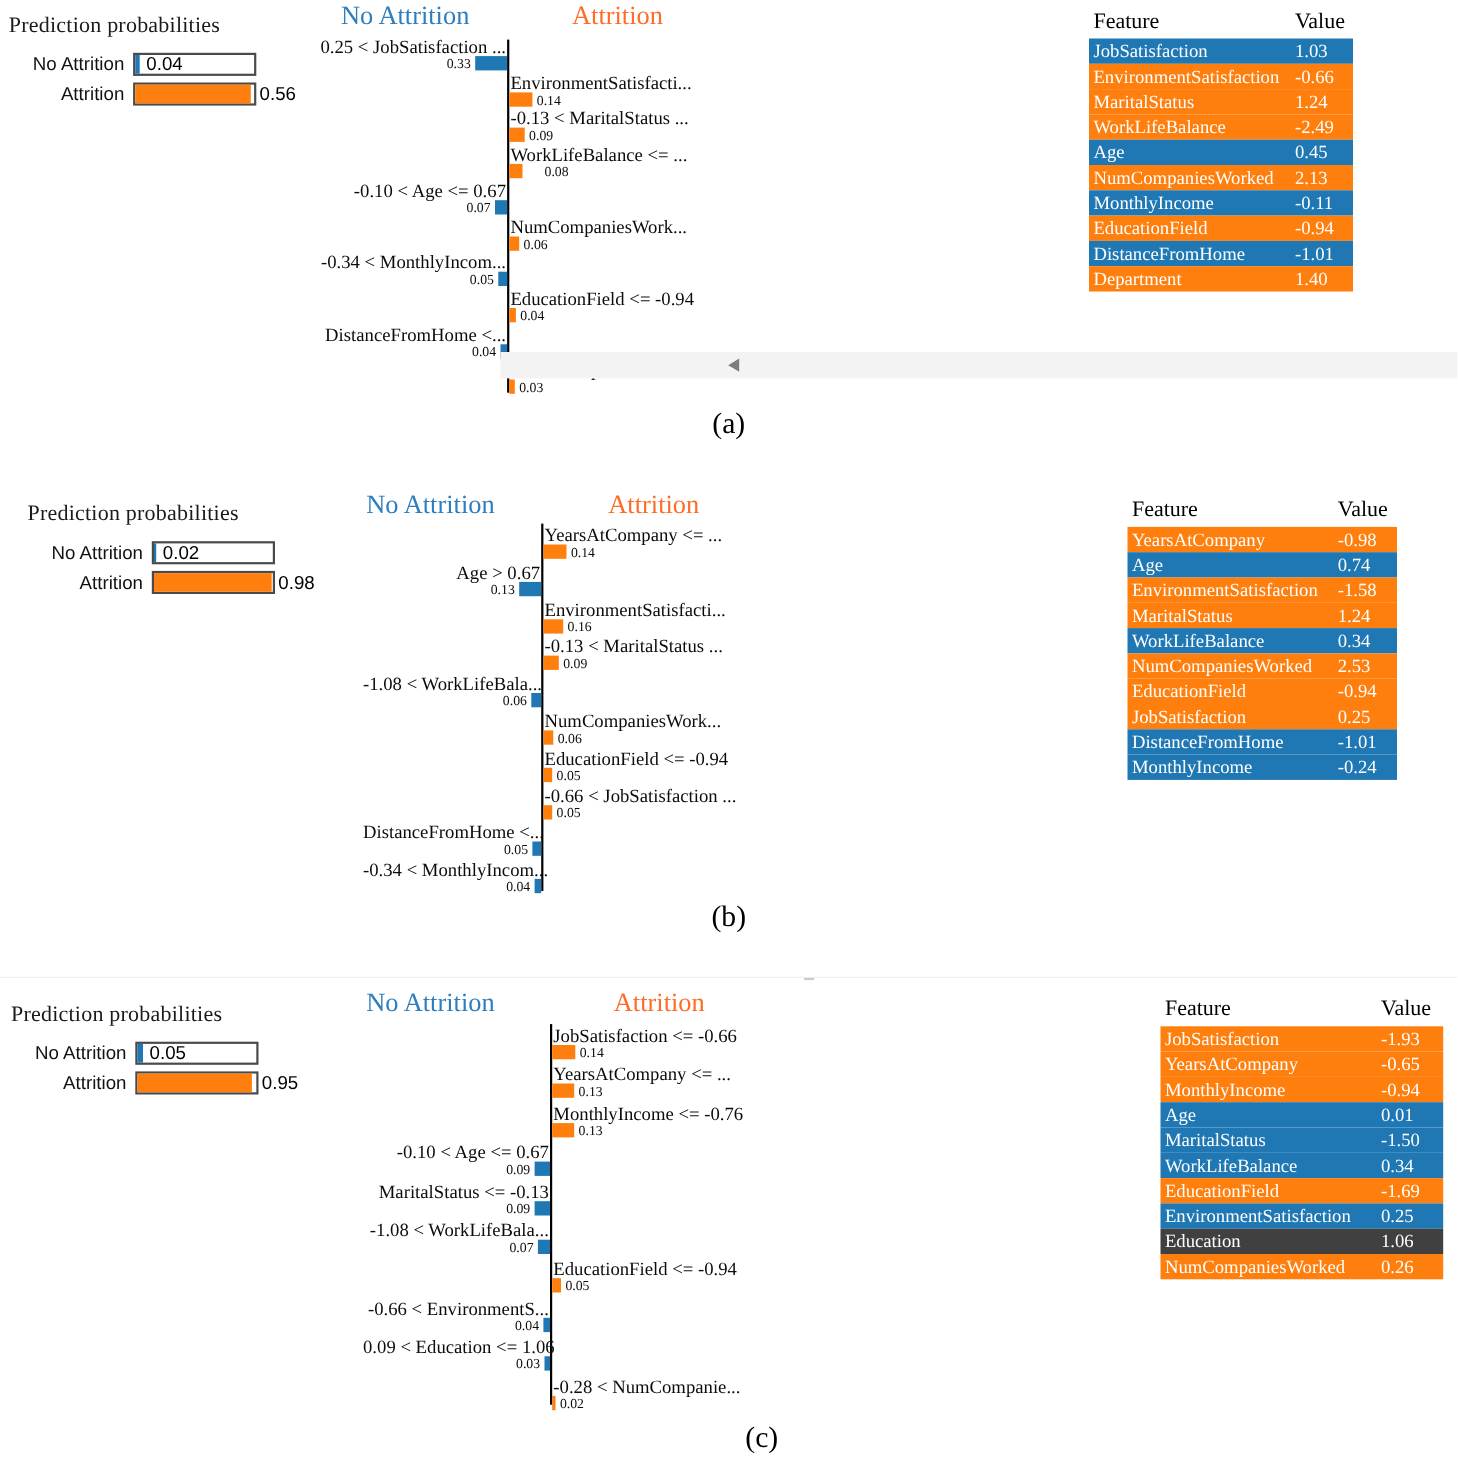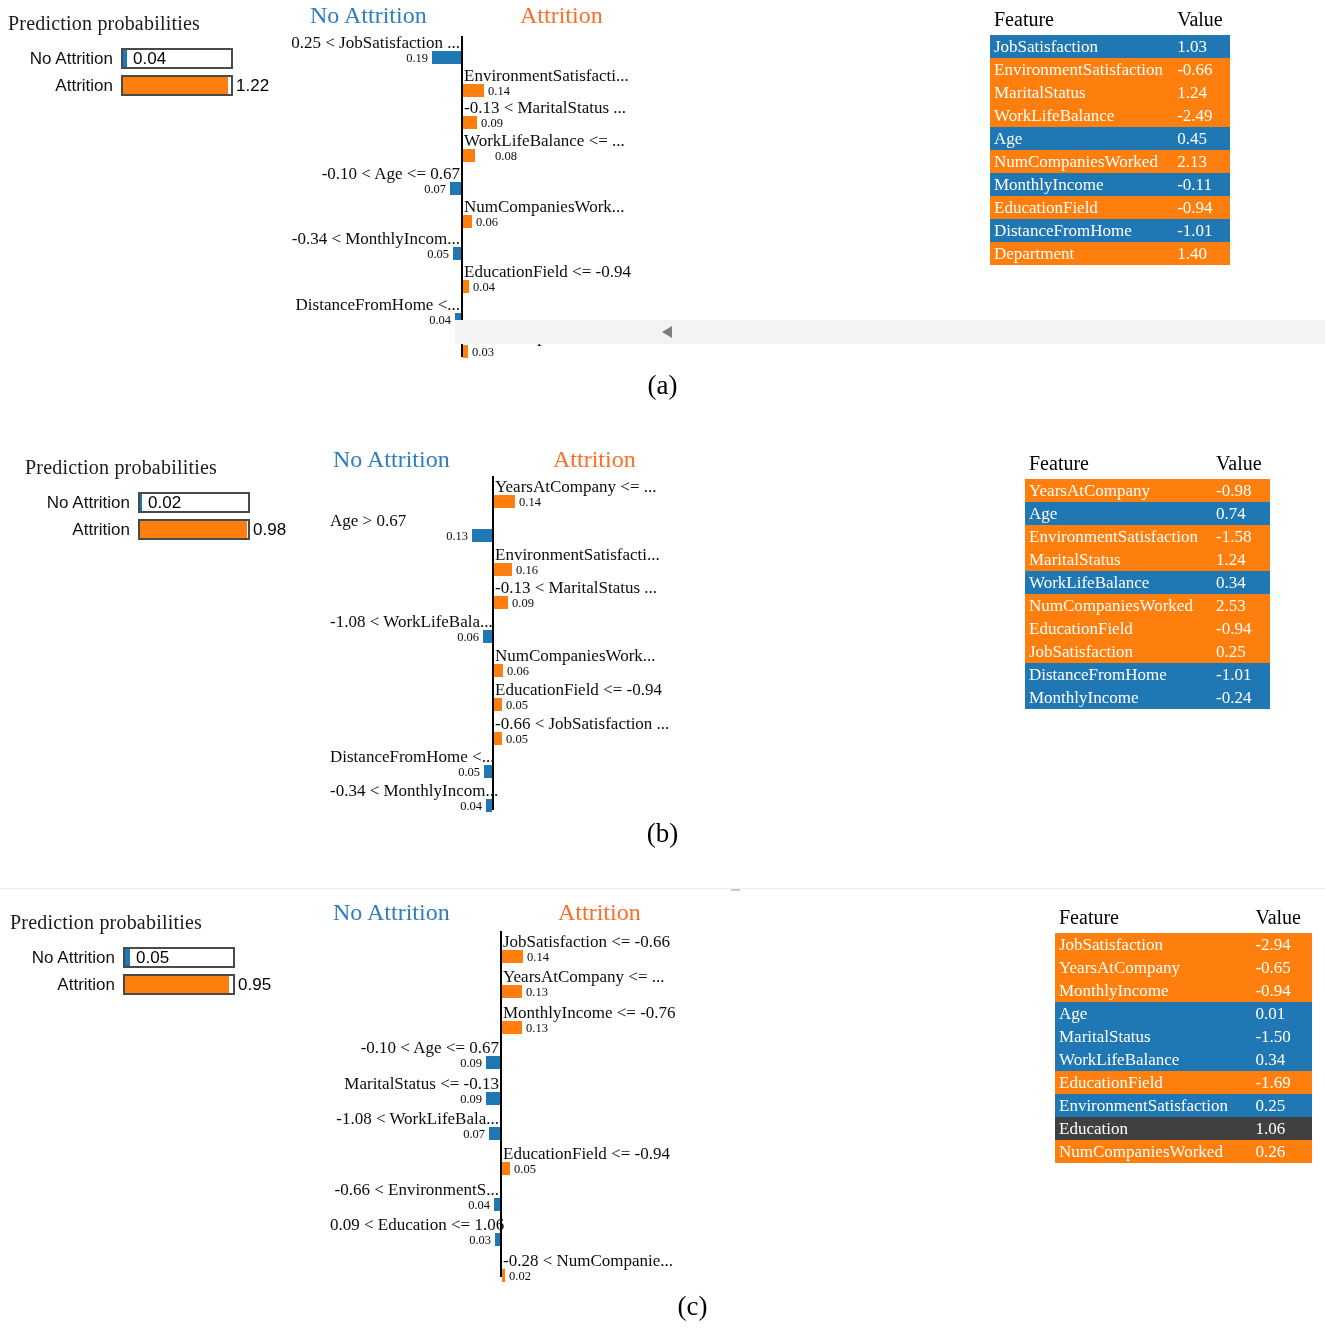--- a/index.html
+++ b/index.html
@@ -73,32 +73,32 @@
           <div class="pred-box">
             <div class="pred-fill" style="width: 4px; background: rgb(31, 119, 180);"></div>
             <span class="pred-val-in" style="left: 10px;">0.04</span>
           </div>
         </div>
         <div class="pred-row">
           <span class="pred-label">Attrition</span>
           <div class="pred-box">
             <div class="pred-fill" style="width: 105px; background: rgb(255, 127, 14);"></div>
           </div>
-          <span class="pred-val-out">1.22</span>
+          <span class="pred-val-out">0.56</span>
         </div>
       </div>
   </div>
   <div class="lime-chart">
     <span class="class-hdr hdr-left">No Attrition</span>
     <span class="class-hdr hdr-right">Attrition</span>
     <div class="axis-line" style="left: 171px; top: 36px; height: 321px;"></div>
     <div class="bars">
         <div class="fb-label" style="top: 34px; left: 0px; width: 170px; text-align: right;">0.25 &lt; JobSatisfaction ...</div>
         <div class="fb-bar" style="top: 51px; width: 29px; background: rgb(31, 119, 180); left: 142px;"></div>
-        <div class="fb-val" style="top: 51px; left: 0px; width: 138px; text-align: right;">0.19</div>
+        <div class="fb-val" style="top: 51px; left: 0px; width: 138px; text-align: right;">0.33</div>
         <div class="fb-label" style="top: 67px; left: 174px;">EnvironmentSatisfacti...</div>
         <div class="fb-bar" style="top: 84px; width: 21px; background: rgb(255, 127, 14); left: 173px;"></div>
         <div class="fb-val" style="top: 84px; left: 198px;">0.14</div>
         <div class="fb-label" style="top: 99px; left: 174px;">-0.13 &lt; MaritalStatus ...</div>
         <div class="fb-bar" style="top: 116px; width: 14px; background: rgb(255, 127, 14); left: 173px;"></div>
         <div class="fb-val" style="top: 116px; left: 191px;">0.09</div>
         <div class="fb-label" style="top: 132px; left: 174px;">WorkLifeBalance &lt;= ...</div>
         <div class="fb-bar" style="top: 149px; width: 12px; background: rgb(255, 127, 14); left: 173px;"></div>
         <div class="fb-val" style="top: 149px; left: 205px;">0.08</div>
         <div class="fb-label" style="top: 165px; left: 0px; width: 170px; text-align: right;">-0.10 &lt; Age &lt;= 0.67</div>
@@ -196,21 +196,21 @@
       </div>
   </div>
   <div class="lime-chart">
     <span class="class-hdr hdr-left">No Attrition</span>
     <span class="class-hdr hdr-right">Attrition</span>
     <div class="axis-line" style="left: 162px; top: 36px; height: 334px;"></div>
     <div class="bars">
         <div class="fb-label" style="top: 38px; left: 165px;">YearsAtCompany &lt;= ...</div>
         <div class="fb-bar" style="top: 55px; width: 21px; background: rgb(255, 127, 14); left: 164px;"></div>
         <div class="fb-val" style="top: 55px; left: 189px;">0.14</div>
-        <div class="fb-label" style="top: 72px; left: 0px; width: 161px; ">Age &gt; 0.67</div>
+        <div class="fb-label" style="top: 72px; left: 0px; width: 161px; text-align: right;">Age &gt; 0.67</div>
         <div class="fb-bar" style="top: 89px; width: 20px; background: rgb(31, 119, 180); left: 142px;"></div>
         <div class="fb-val" style="top: 89px; left: 0px; width: 138px; text-align: right;">0.13</div>
         <div class="fb-label" style="top: 106px; left: 165px;">EnvironmentSatisfacti...</div>
         <div class="fb-bar" style="top: 123px; width: 18px; background: rgb(255, 127, 14); left: 164px;"></div>
         <div class="fb-val" style="top: 123px; left: 186px;">0.16</div>
         <div class="fb-label" style="top: 139px; left: 165px;">-0.13 &lt; MaritalStatus ...</div>
         <div class="fb-bar" style="top: 156px; width: 14px; background: rgb(255, 127, 14); left: 164px;"></div>
         <div class="fb-val" style="top: 156px; left: 182px;">0.09</div>
         <div class="fb-label" style="top: 173px; left: 0px; width: 161px; text-align: right;">-1.08 &lt; WorkLifeBala...</div>
         <div class="fb-bar" style="top: 190px; width: 9px; background: rgb(31, 119, 180); left: 153px;"></div>
@@ -342,21 +342,21 @@
       </div>
   </div>
   <div class="fv-table">
     <div class="fv-head">
       <span class="fh-f">Feature</span>
       <span class="fh-v">Value</span>
     </div>
     <div class="fv-body">
         <div class="fv-row" style="background: rgb(255, 127, 14);">
           <span class="f">JobSatisfaction</span>
-          <span class="v">-2.94</span>
+          <span class="v">-1.93</span>
         </div>
         <div class="fv-row" style="background: rgb(255, 127, 14);">
           <span class="f">YearsAtCompany</span>
           <span class="v">-0.65</span>
         </div>
         <div class="fv-row" style="background: rgb(255, 127, 14);">
           <span class="f">MonthlyIncome</span>
           <span class="v">-0.94</span>
         </div>
         <div class="fv-row" style="background: rgb(31, 119, 180);">

